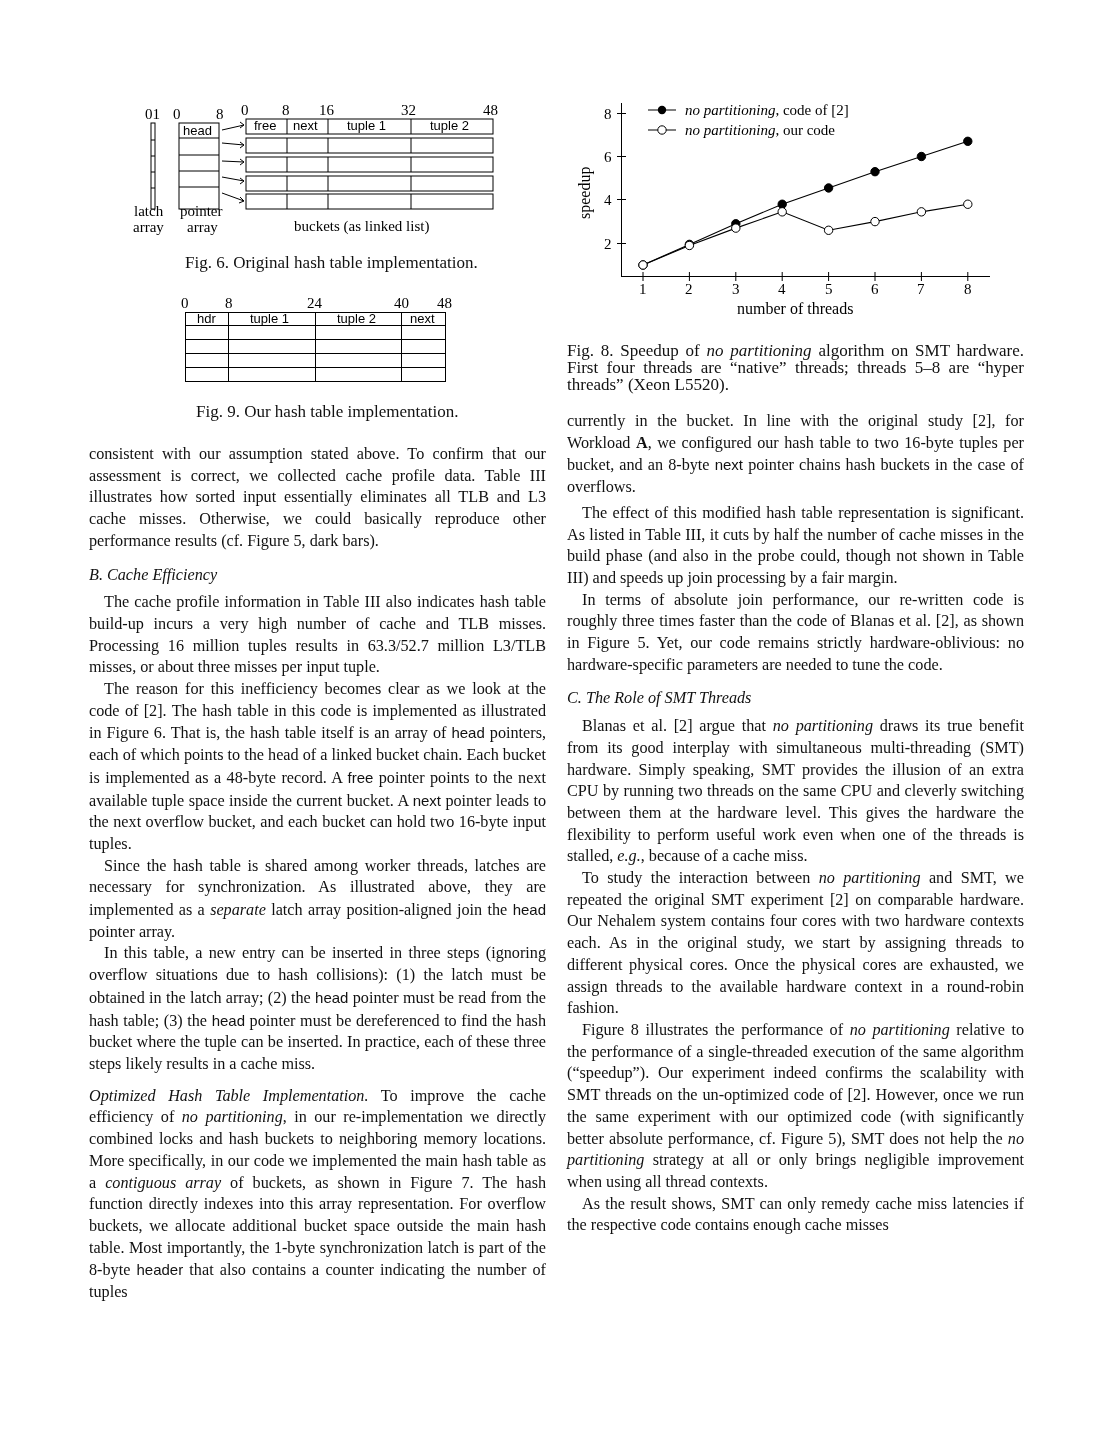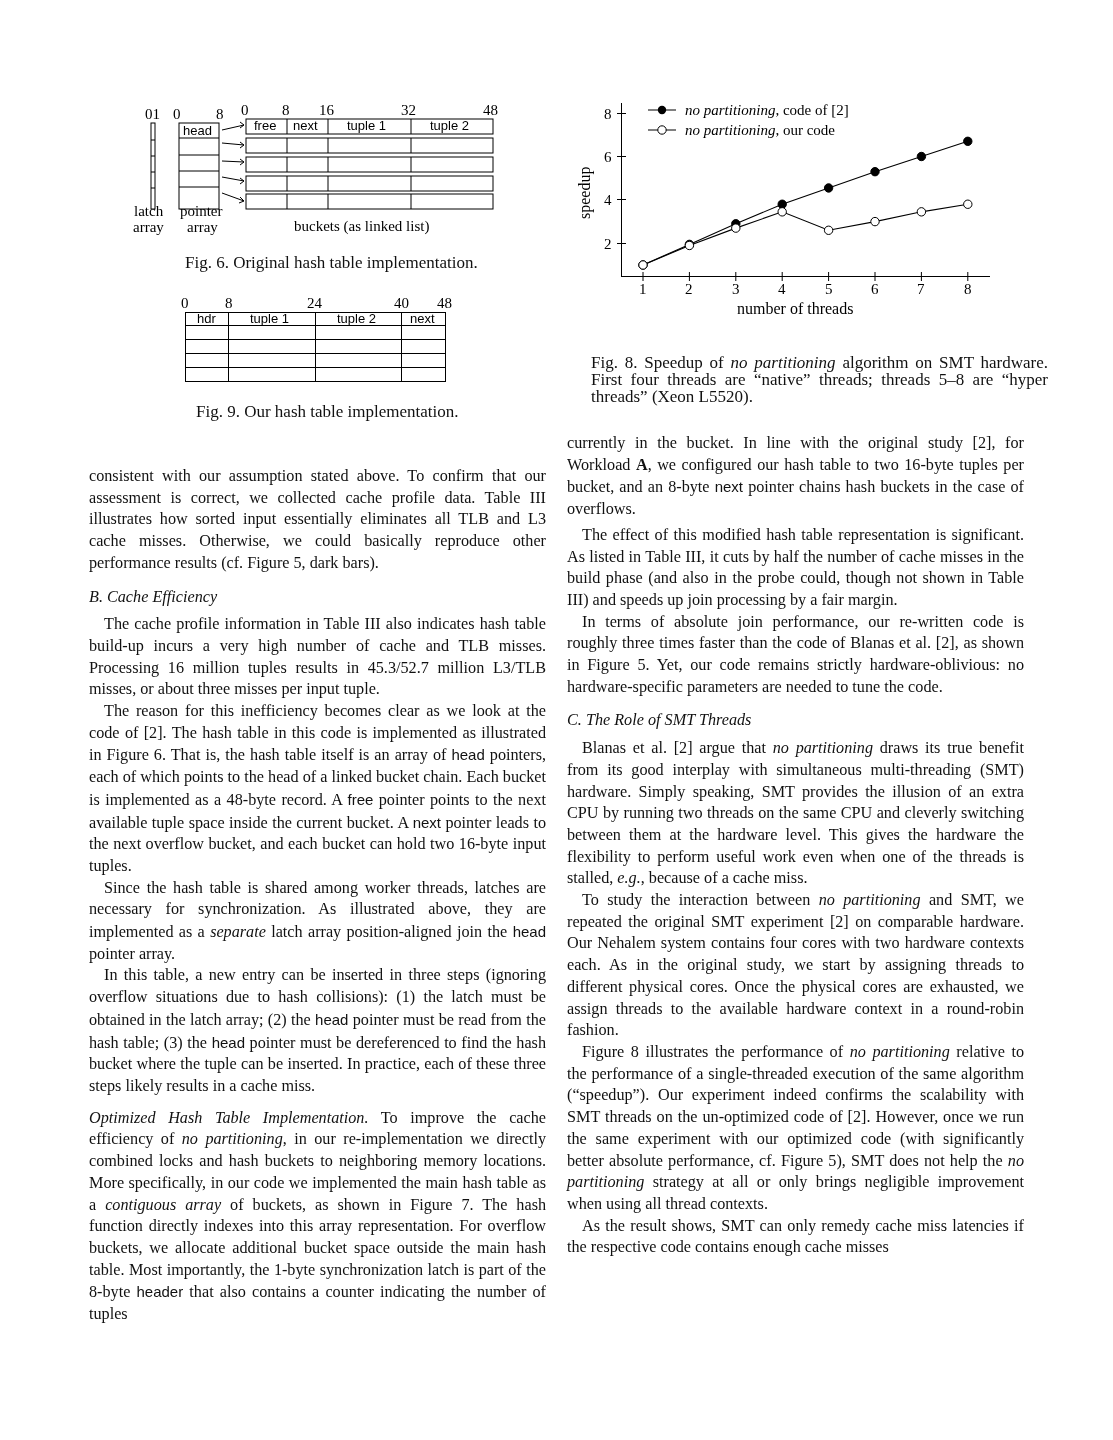--- a/index.html
+++ b/index.html
@@ -1,18 +1,18 @@
 <!DOCTYPE html>
 <html><head>
 <meta charset="utf-8">
 <style>
   html, body { margin:0; padding:0; background:#fff; }
   body { width:1113px; height:1440px; position:relative; font-family:"Liberation Serif", serif; color:#111; }
   .abs { position:absolute; }
-  .col { position:absolute; width:457px; font-size:16.2px; line-height:21.7px; text-align:justify;margin-top:22px; }
+  .col { position:absolute; width:457px; font-size:16.2px; line-height:21.7px; text-align:justify; }
   .col p { margin:0; text-indent:0; }
   .col p.ind { text-indent:15px; }
   .sec { font-style:italic; margin:12px 0 6px 0 !important; }
   .sans { font-family:"Liberation Sans", sans-serif; font-size:15px; }
   .caption { position:absolute; font-size:17px; line-height:17px; }
   .fig svg text { font-family:"Liberation Serif", serif; }
   .fig svg text.s { font-family:"Liberation Sans", sans-serif; }
   i { font-style:italic; }
 </style>
 </head>
@@ -186,26 +186,26 @@
         <circle cx="129.4" cy="150.47" r="4.2" stroke="#000" fill="#fff"></circle>
         <circle cx="175.8" cy="133.11" r="4.2" stroke="#000" fill="#fff"></circle>
         <circle cx="222.2" cy="116.83500000000001" r="4.2" stroke="#000" fill="#fff"></circle>
         <circle cx="268.6" cy="135.28" r="4.2" stroke="#000" fill="#fff"></circle>
         <circle cx="315" cy="126.6" r="4.2" stroke="#000" fill="#fff"></circle>
         <circle cx="361.4" cy="116.83500000000001" r="4.2" stroke="#000" fill="#fff"></circle>
         <circle cx="407.8" cy="109.24000000000001" r="4.2" stroke="#000" fill="#fff"></circle>
       </g>
   </svg>
 </div>
-<div class="caption" style="left:591px; top:342px; width:457px; text-align:justify;margin-top:12px;"><span>Fig. 8.   Speedup of </span><i>no partitioning</i><span> algorithm on SMT hardware. First four threads are “native” threads; threads 5–8 are “hyper threads” (Xeon L5520).</span></div>
+<div class="caption" style="left:567px; top:342px; width:457px; text-align:justify;"><span>Fig. 8.   Speedup of </span><i>no partitioning</i><span> algorithm on SMT hardware. First four threads are “native” threads; threads 5–8 are “hyper threads” (Xeon L5520).</span></div>
 
 <div class="col" style="left:89px; top:444px;">
   <p>consistent with our assumption stated above. To confirm that our assessment is correct, we collected cache profile data. Table III illustrates how sorted input essentially eliminates all TLB and L3 cache misses. Otherwise, we could basically reproduce other performance results (cf. Figure 5, dark bars).</p>
   <p class="sec">B.  Cache Efficiency</p>
-  <p class="ind">The cache profile information in Table III also indicates hash table build-up incurs a very high number of cache and TLB misses. Processing 16 million tuples results in 45.3/52.7 million L3/TLB misses, or about three misses per input tuple.</p>
+  <p class="ind">The cache profile information in Table III also indicates hash table build-up incurs a very high number of cache and TLB misses. Processing 16 million tuples results in 63.3/52.7 million L3/TLB misses, or about three misses per input tuple.</p>
   <p class="ind"><span>The reason for this inefficiency becomes clear as we look at the code of [2]. The hash table in this code is implemented as illustrated in Figure 6. That is, the hash table itself is an array of </span><span class="sans">head</span><span> pointers, each of which points to the head of a linked bucket chain. Each bucket is implemented as a 48-byte record. A </span><span class="sans">free</span><span> pointer points to the next available tuple space inside the current bucket. A </span><span class="sans">next</span><span> pointer leads to the next overflow bucket, and each bucket can hold two 16-byte input tuples.</span></p>
   <p class="ind"><span>Since the hash table is shared among worker threads, latches are necessary for synchronization. As illustrated above, they are implemented as a </span><i>separate</i><span> latch array position-aligned join the </span><span class="sans">head</span><span> pointer array.</span></p>
   <p class="ind"><span>In this table, a new entry can be inserted in three steps (ignoring overflow situations due to hash collisions): (1) the latch must be obtained in the latch array; (2) the </span><span class="sans">head</span><span> pointer must be read from the hash table; (3) the </span><span class="sans">head</span><span> pointer must be dereferenced to find the hash bucket where the tuple can be inserted. In practice, each of these three steps likely results in a cache miss.</span></p>
   <p style="margin-top:10px;"><i>Optimized Hash Table Implementation.</i><span> To improve the cache efficiency of </span><i>no partitioning</i><span>, in our re-implementation we directly combined locks and hash buckets to neighboring memory locations. More specifically, in our code we implemented the main hash table as a </span><i>contiguous array</i><span> of buckets, as shown in Figure 7. The hash function directly indexes into this array representation. For overflow buckets, we allocate additional bucket space outside the main hash table. Most importantly, the 1-byte synchronization latch is part of the 8-byte </span><span class="sans">header</span><span> that also contains a counter indicating the number of tuples</span></p>
 </div>
 
 <div class="col" style="left:567px; top:411px;">
   <p><span>currently in the bucket. In line with the original study [2], for Workload </span><b>A</b><span>, we configured our hash table to two 16-byte tuples per bucket, and an 8-byte </span><span class="sans">next</span><span> pointer chains hash buckets in the case of overflows.</span></p>
   <p class="ind" style="margin-top:4px;">The effect of this modified hash table representation is significant. As listed in Table III, it cuts by half the number of cache misses in the build phase (and also in the probe could, though not shown in Table III) and speeds up join processing by a fair margin.</p>
   <p class="ind">In terms of absolute join performance, our re-written code is roughly three times faster than the code of Blanas et al. [2], as shown in Figure 5. Yet, our code remains strictly hardware-oblivious: no hardware-specific parameters are needed to tune the code.</p>

